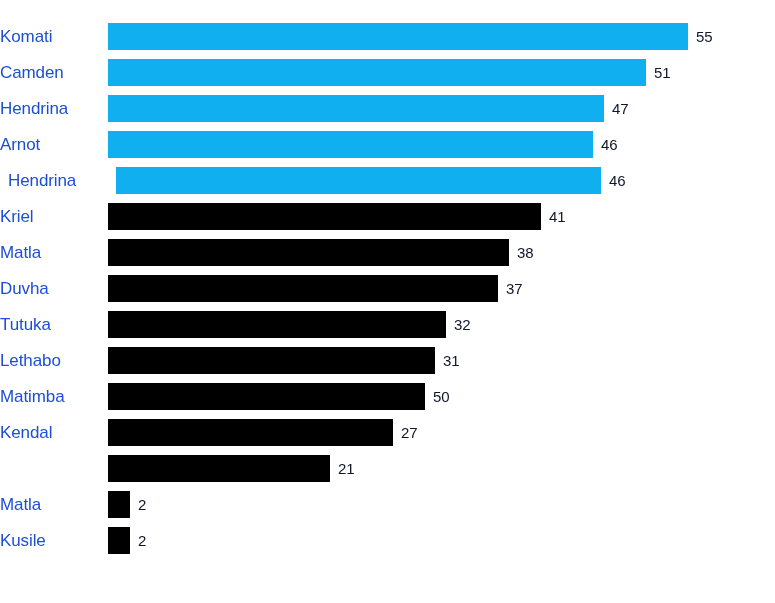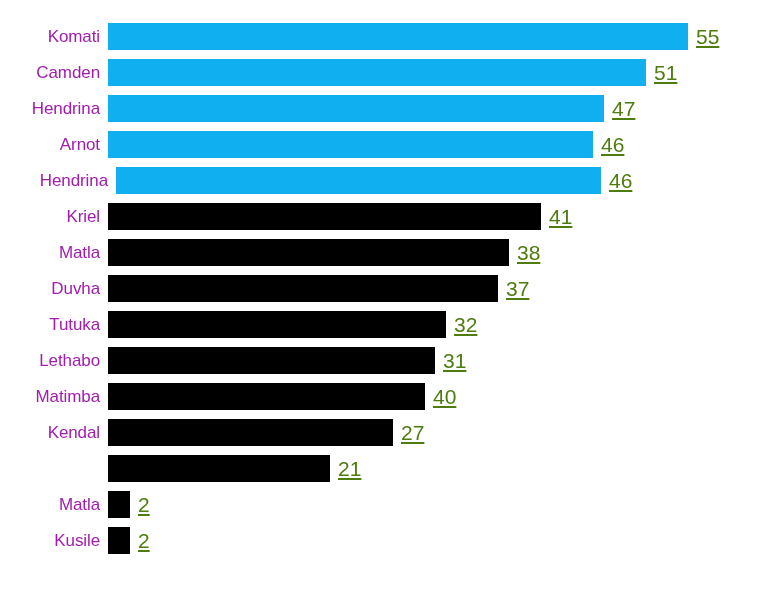--- a/index.html
+++ b/index.html
@@ -24,46 +24,44 @@
     left: 0;
     width: 775px;
     height: 27px;
     display: flex;
     align-items: center;
   }
   .cat-label {
     position: absolute;
     left: 0;
     width: 100px;
-    text-align: right;
     font-size: 17px;
     line-height: 27px;
-    color: #a21caf;
+    color: #1d4ed8;
     white-space: nowrap;
     letter-spacing: -0.1px;
   }
   .bar-track {
     position: absolute;
     left: 108px;
     top: 0;
     height: 27px;
     display: flex;
     align-items: center;
   }
   .bar {
     height: 27px;
     display: block;
   }
   .bar-value {
-    font-size: 21px;
+    font-size: 15px;
     line-height: 27px;
-    color: #4d7c0f;
+    color: #0f172a;
     margin-left: 8px;
     white-space: nowrap;
-    text-decoration: underline;
   }
 </style>
 </head>
 <body>
 
 <div id="chart-root">
     <div class="bar-row" style="top: 23px;">
       <span class="cat-label">Komati</span>
       <div class="bar-track">
         <div class="bar" style="width: 580px; background: rgb(15, 175, 240);"></div>
@@ -130,21 +128,21 @@
       <span class="cat-label">Lethabo</span>
       <div class="bar-track">
         <div class="bar" style="width: 327px; background: rgb(0, 0, 0);"></div>
         <span class="bar-value">31</span>
       </div>
     </div>
     <div class="bar-row" style="top: 383px;">
       <span class="cat-label">Matimba</span>
       <div class="bar-track">
         <div class="bar" style="width: 317px; background: rgb(0, 0, 0);"></div>
-        <span class="bar-value">40</span>
+        <span class="bar-value">50</span>
       </div>
     </div>
     <div class="bar-row" style="top: 419px;">
       <span class="cat-label">Kendal</span>
       <div class="bar-track">
         <div class="bar" style="width: 285px; background: rgb(0, 0, 0);"></div>
         <span class="bar-value">27</span>
       </div>
     </div>
     <div class="bar-row" style="top: 455px;">

